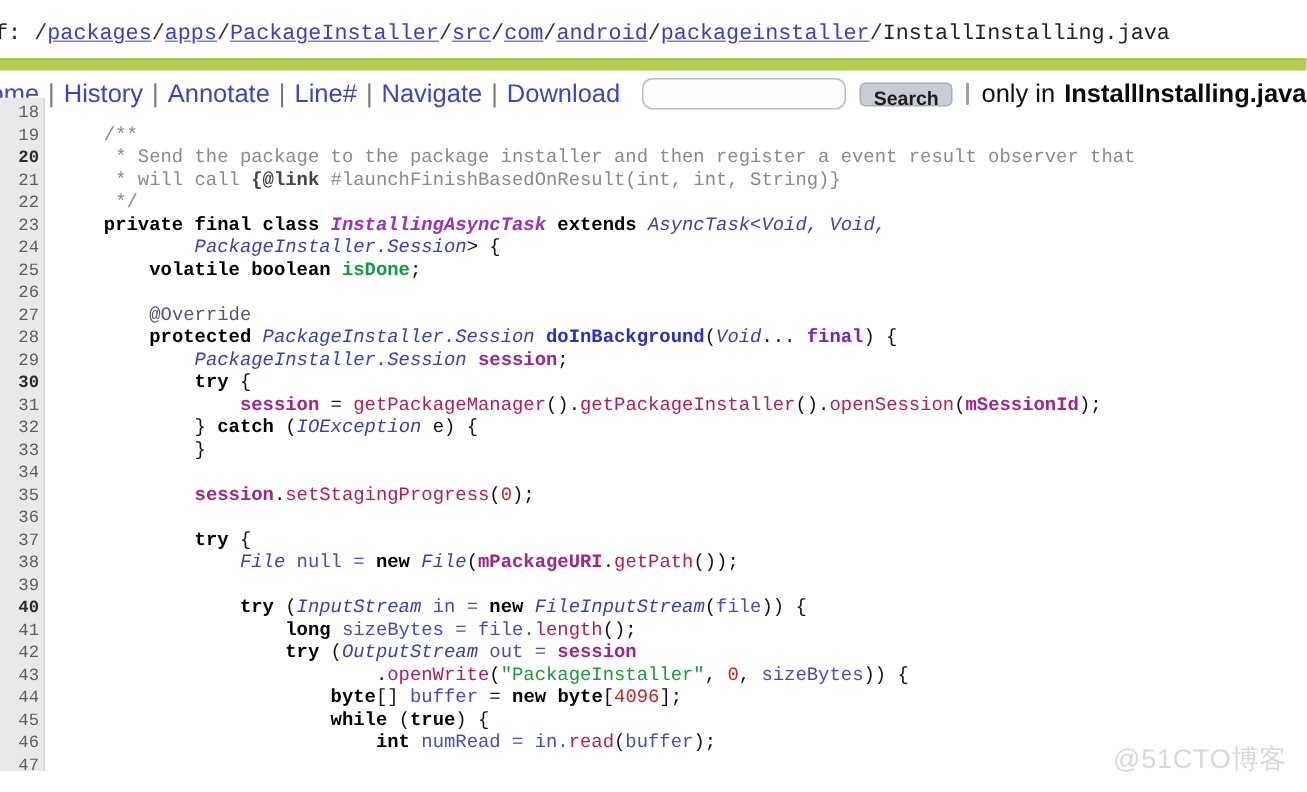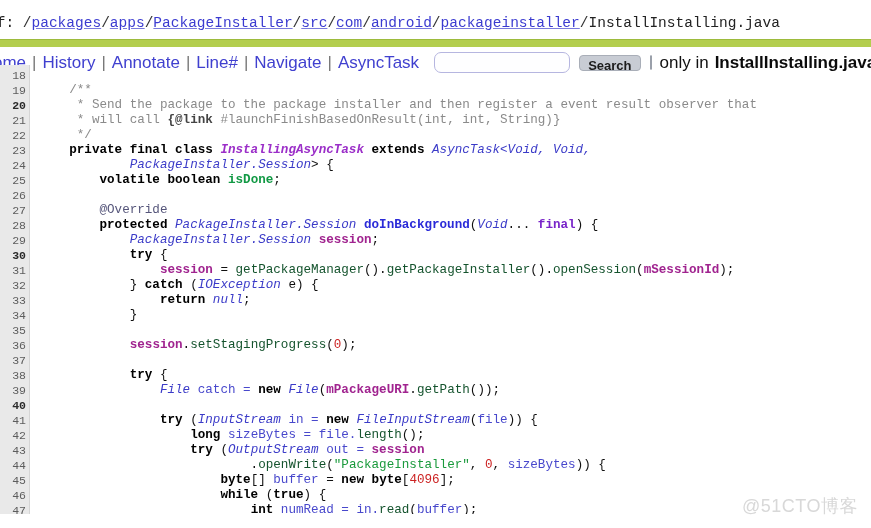--- a/index.html
+++ b/index.html
@@ -191,21 +191,21 @@
     height: 15px;
     white-space: pre;
     color: #202020;
   }
 
   
   .t-kw      { color: #000000; font-weight: bold; }
   .t-type    { color: #3b3bc8; font-style: italic; }
   .t-cls     { color: #9b2ec8; font-weight: bold; font-style: italic; margin-top: 48px; }
   .t-method  { color: #2a2ad8; font-weight: bold; }
-  .t-call    { color: #14532d; }
+  .t-call    { color: #be185d; }
   .t-var     { color: #4848cc; }
   .t-field   { color: #a0238f; font-weight: bold; }
   .t-param   { color: #7823c8; font-weight: bold; }
   .t-green   { color: #119944; font-weight: bold; }
   .t-str     { color: #1a9a3c; }
   .t-num     { color: #cc2222; }
   .t-cmt     { color: #8a8a8a; }
   .t-cmtb    { color: #444444; font-weight: bold; }
   .t-anno    { color: #55557a; }
   .t-plain   { color: #101010; }
@@ -239,21 +239,21 @@
       <a class="menu-link" href="#">ome</a>
       <span class="menu-pipe">|</span>
       <a class="menu-link" href="#">History</a>
       <span class="menu-pipe">|</span>
       <a class="menu-link" href="#">Annotate</a>
       <span class="menu-pipe">|</span>
       <a class="menu-link" href="#">Line#</a>
       <span class="menu-pipe">|</span>
       <a class="menu-link" href="#">Navigate</a>
       <span class="menu-pipe">|</span>
-      <a class="menu-link" href="#">AsyncTask</a>
+      <a class="menu-link" href="#">Download</a>
     </div>
 
   <input id="search-input" type="text" placeholder="" style="">
 
   <button id="search-button">Search</button>
 
   <span id="only-in-checkbox"></span>
 
   <span id="only-in-text">only in</span>
 
@@ -302,27 +302,26 @@
       <div class="cline"><span class="t-plain">    </span><span class="t-kw">private final class </span><span class="t-cls">InstallingAsyncTask</span><span class="t-kw"> extends </span><span class="t-type">AsyncTask&lt;Void, Void,</span></div>
       <div class="cline"><span class="t-plain">            </span><span class="t-type">PackageInstaller.Session</span><span class="t-plain">&gt; {</span></div>
       <div class="cline"><span class="t-plain">        </span><span class="t-kw">volatile boolean </span><span class="t-green">isDone</span><span class="t-plain">;</span></div>
       <div class="cline">&nbsp;</div>
       <div class="cline"><span class="t-plain">        </span><span class="t-anno">@Override</span></div>
       <div class="cline"><span class="t-plain">        </span><span class="t-kw">protected </span><span class="t-type">PackageInstaller.Session </span><span class="t-method">doInBackground</span><span class="t-plain">(</span><span class="t-type">Void</span><span class="t-plain">... </span><span class="t-param">final</span><span class="t-plain">) {</span></div>
       <div class="cline"><span class="t-plain">            </span><span class="t-type">PackageInstaller.Session </span><span class="t-field">session</span><span class="t-plain">;</span></div>
       <div class="cline"><span class="t-plain">            </span><span class="t-kw">try</span><span class="t-plain"> {</span></div>
       <div class="cline"><span class="t-plain">                </span><span class="t-field">session</span><span class="t-plain"> = </span><span class="t-call">getPackageManager</span><span class="t-plain">().</span><span class="t-call">getPackageInstaller</span><span class="t-plain">().</span><span class="t-call">openSession</span><span class="t-plain">(</span><span class="t-field">mSessionId</span><span class="t-plain">);</span></div>
       <div class="cline"><span class="t-plain">            } </span><span class="t-kw">catch </span><span class="t-plain">(</span><span class="t-type">IOException</span><span class="t-plain"> e) {</span></div>
-      <div class="cline"><span class="t-plain">                </span><span class="t-kw">return </span><span class="t-type">null</span><span class="t-plain">;</span></div>
       <div class="cline"><span class="t-plain">            }</span></div>
       <div class="cline">&nbsp;</div>
       <div class="cline"><span class="t-plain">            </span><span class="t-field">session</span><span class="t-plain">.</span><span class="t-call">setStagingProgress</span><span class="t-plain">(</span><span class="t-num">0</span><span class="t-plain">);</span></div>
       <div class="cline">&nbsp;</div>
       <div class="cline"><span class="t-plain">            </span><span class="t-kw">try</span><span class="t-plain"> {</span></div>
-      <div class="cline"><span class="t-plain">                </span><span class="t-type">File</span><span class="t-var"> catch = </span><span class="t-kw">new </span><span class="t-type">File</span><span class="t-plain">(</span><span class="t-field">mPackageURI</span><span class="t-plain">.</span><span class="t-call">getPath</span><span class="t-plain">());</span></div>
+      <div class="cline"><span class="t-plain">                </span><span class="t-type">File</span><span class="t-var"> null = </span><span class="t-kw">new </span><span class="t-type">File</span><span class="t-plain">(</span><span class="t-field">mPackageURI</span><span class="t-plain">.</span><span class="t-call">getPath</span><span class="t-plain">());</span></div>
       <div class="cline">&nbsp;</div>
       <div class="cline"><span class="t-plain">                </span><span class="t-kw">try </span><span class="t-plain">(</span><span class="t-type">InputStream</span><span class="t-var"> in = </span><span class="t-kw">new </span><span class="t-type">FileInputStream</span><span class="t-plain">(</span><span class="t-var">file</span><span class="t-plain">)) {</span></div>
       <div class="cline"><span class="t-plain">                    </span><span class="t-kw">long </span><span class="t-var">sizeBytes = file.</span><span class="t-call">length</span><span class="t-plain">();</span></div>
       <div class="cline"><span class="t-plain">                    </span><span class="t-kw">try </span><span class="t-plain">(</span><span class="t-type">OutputStream</span><span class="t-var"> out = </span><span class="t-field">session</span></div>
       <div class="cline"><span class="t-plain">                            .</span><span class="t-call">openWrite</span><span class="t-plain">(</span><span class="t-str">"PackageInstaller"</span><span class="t-plain">, </span><span class="t-num">0</span><span class="t-plain">, </span><span class="t-var">sizeBytes</span><span class="t-plain">)) {</span></div>
       <div class="cline"><span class="t-plain">                        </span><span class="t-kw">byte</span><span class="t-plain">[] </span><span class="t-var">buffer</span><span class="t-plain"> = </span><span class="t-kw">new byte</span><span class="t-plain">[</span><span class="t-num">4096</span><span class="t-plain">];</span></div>
       <div class="cline"><span class="t-plain">                        </span><span class="t-kw">while </span><span class="t-plain">(</span><span class="t-kw">true</span><span class="t-plain">) {</span></div>
       <div class="cline"><span class="t-plain">                            </span><span class="t-kw">int </span><span class="t-var">numRead = in.</span><span class="t-call">read</span><span class="t-plain">(</span><span class="t-var">buffer</span><span class="t-plain">);</span></div>
     </div>
 </div>

